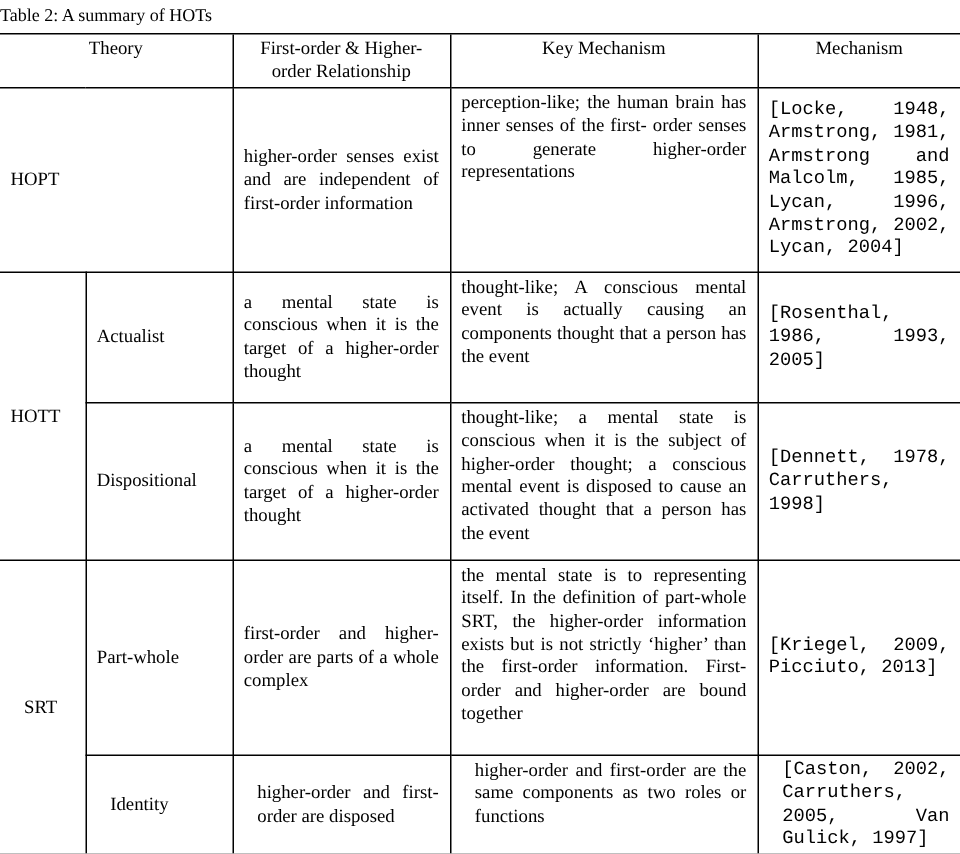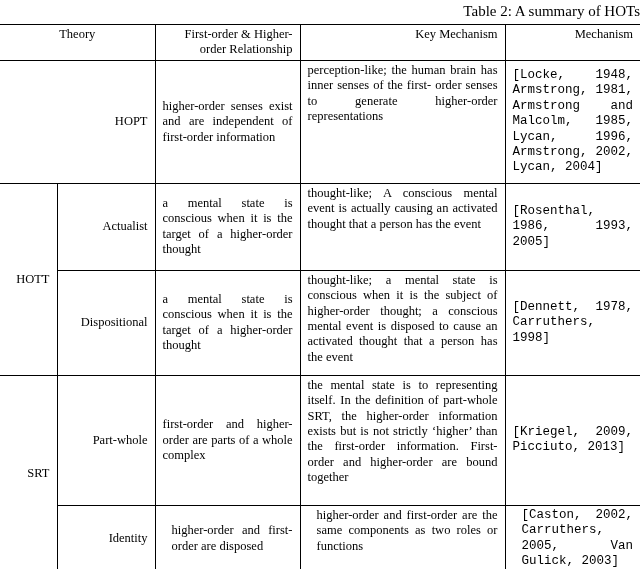--- a/index.html
+++ b/index.html
@@ -7,22 +7,22 @@
   body {
     width: 640px;
     height: 569px;
     background: #ffffff;
     color: #000000;
     font-family: "Liberation Serif", "DejaVu Serif", serif;
     font-size: 12.5px;
     overflow: hidden;
   }
   .caption {
-    text-align: right;
-    font-size: 15px;
+    text-align: left;
+    font-size: 12px;
     padding: 3px 0 4px 0;
   }
   .table-wrap {
     border-top: 1.5px solid #000;
     border-bottom: 2.5px solid #000;
   }
   table {
     width: 640px;
     border-collapse: collapse;
     table-layout: fixed;
@@ -30,29 +30,29 @@
   th, td {
     border: 1px solid #000;
     padding: 2px 7px;
     line-height: 15.4px;
     font-weight: normal;
     hyphens: auto;
   }
   thead th {
     border-top: none;
     vertical-align: top;
-    text-align: right;
+    text-align: center;
     height: 33px;
   }
   th.center { text-align: center; }
   .no-left  { border-left: none; }
   .no-right { border-right: none; }
   .no-bottom { border-bottom: none; padding-left: 16px; }
-  td.theory   { text-align: right;  vertical-align: middle; }
-  td.subtype  { text-align: right;  vertical-align: middle; }
+  td.theory   { text-align: left;  vertical-align: middle; }
+  td.subtype  { text-align: left;  vertical-align: middle; }
   td.rel      { text-align: justify; vertical-align: middle; }
   td.mech     { text-align: justify; vertical-align: top; }
   td.refs     { text-align: justify; vertical-align: middle; font-family: Liberation Mono, monospace; }
 </style>
 </head>
 <body>
 
 <div class="page">
 
   <div class="caption">Table 2: A summary of HOTs</div>
@@ -82,21 +82,21 @@
           <td colspan="2" class="theory no-left">HOPT</td>
           <td class="rel">higher-order senses exist and are independent of first-order information</td>
           <td class="mech">perception-like; the human brain has inner senses of the first- order senses to generate higher-order representations</td>
           <td class="refs no-right">[Locke, 1948, Armstrong, 1981, Armstrong and Malcolm, 1985, Lycan, 1996, Armstrong, 2002, Lycan, 2004]</td>
         </tr>
 
         <tr style="height:87px">
           <td rowspan="2" class="theory no-left">HOTT</td>
           <td class="subtype">Actualist</td>
           <td class="rel">a mental state is conscious when it is the target of a higher-order thought</td>
-          <td class="mech">thought-like; A conscious mental event is actually causing an activated thought that a person has the event</td>
+          <td class="mech">thought-like; A conscious mental event is actually causing an components thought that a person has the event</td>
           <td class="refs no-right">[Rosenthal, 1986, 1993, 2005]</td>
         </tr>
 
         <tr style="height:105px">
           <td class="subtype">Dispositional</td>
           <td class="rel">a mental state is conscious when it is the target of a higher-order thought</td>
           <td class="mech">thought-like; a mental state is conscious when it is the subject of higher-order thought; a conscious mental event is disposed to cause an activated thought that a person has the event</td>
           <td class="refs no-right">[Dennett, 1978, Carruthers, 1998]</td>
         </tr>
 
@@ -105,19 +105,19 @@
           <td class="subtype">Part-whole</td>
           <td class="rel">first-order and higher-order are parts of a whole complex</td>
           <td class="mech">the mental state is to representing itself.  In the definition of part-whole SRT, the higher-order information exists but is not strictly ‘higher’ than the first-order information. First-order and higher-order are bound together</td>
           <td class="refs no-right">[Kriegel, 2009, Picciuto, 2013]</td>
         </tr>
 
         <tr style="height:62px">
           <td class="subtype no-bottom">Identity</td>
           <td class="rel no-bottom">higher-order and first-order are disposed</td>
           <td class="mech no-bottom">higher-order and first-order are the same components as two roles or functions</td>
-          <td class="refs no-right no-bottom">[Caston, 2002, Carruthers, 2005, Van Gulick, 2003]</td>
+          <td class="refs no-right no-bottom">[Caston, 2002, Carruthers, 2005, Van Gulick, 1997]</td>
         </tr>
       </tbody>
     </table>
   </div>
 
 </div>
 
 </body></html>

